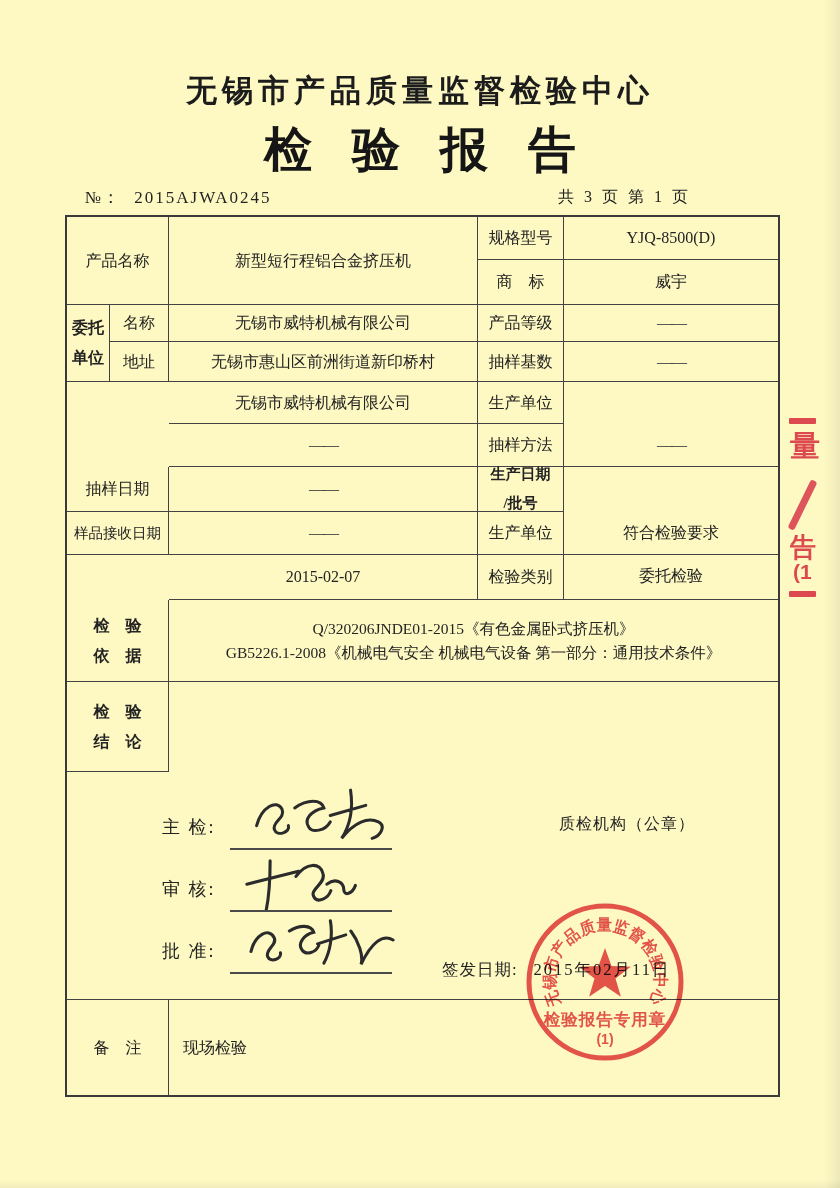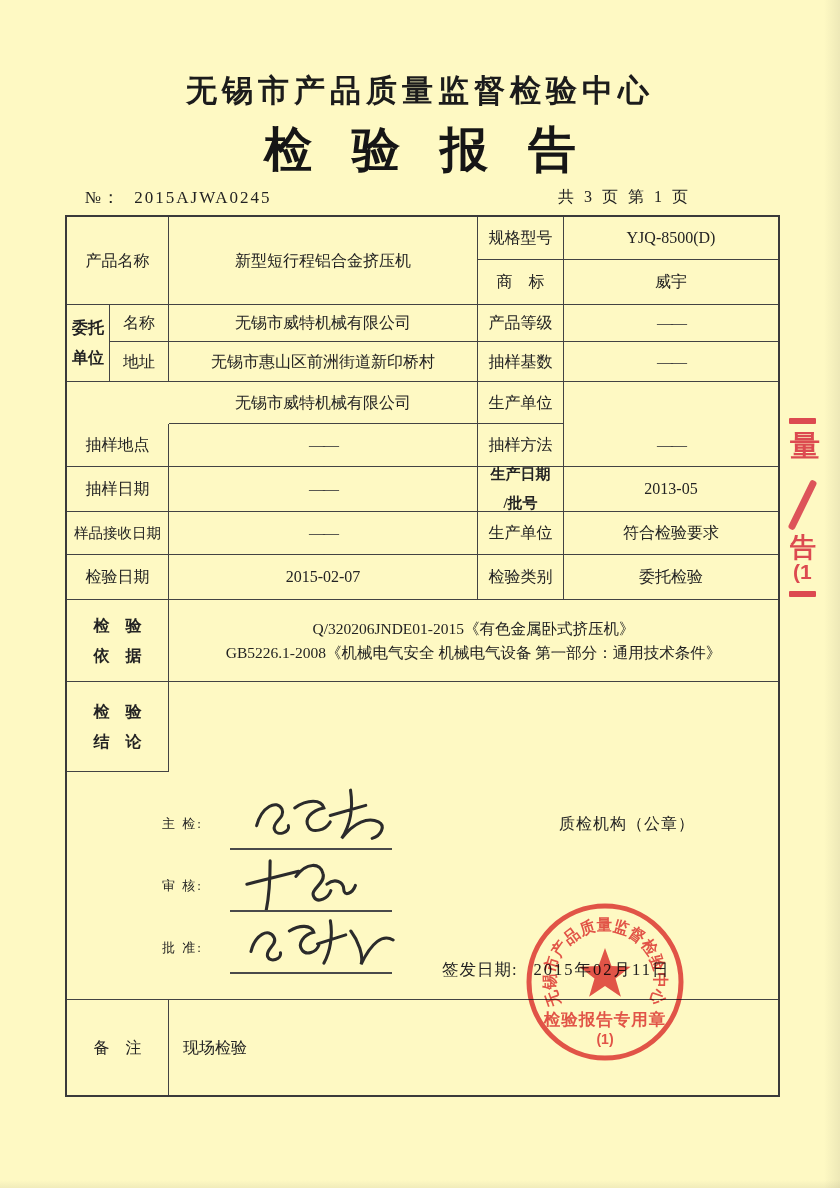--- a/index.html
+++ b/index.html
@@ -23,21 +23,21 @@
   .cell.nb{border-bottom:none;}
   .cell.small{font-size:14.5px;}
   .twoline{display:flex;flex-direction:column;align-items:center;gap:10px;font-weight:bold;}
   .dash{letter-spacing:-2px;color:#3d3d3d;}
   .basis-lines{display:flex;flex-direction:column;gap:4px;font-size:15.5px;}
   .concl{display:block;width:100%;height:100%;padding:24px 20px 0 16px;box-sizing:border-box;
          text-align:left;font-size:16.5px;line-height:1.65;}
   .concl p{margin:0;text-indent:2em;}
 
   .sigline{position:absolute;height:2px;background:#4a4a4a;}
-  .siglabel{position:absolute;font-size:13px;letter-spacing:2px;}
+  .siglabel{position:absolute;font-size:18px;letter-spacing:2px;}
   .sig-svg{position:absolute;}
   .sig-svg path{fill:none;stroke:#2b2b2b;stroke-width:2.4;stroke-linecap:round;}
   .seal-note{position:absolute;font-size:16px;letter-spacing:1px;}
   .issue{position:absolute;font-size:16.5px;letter-spacing:1px;}
   .issue .dt{margin-left:16px;letter-spacing:2px;}
 
   .stamp{left:515px;top:892px;width:180px;height:180px;mix-blend-mode:multiply;opacity:.92;z-index:6;}
   .stamp text{font-family:"Liberation Sans","DejaVu Sans",sans-serif;font-weight:bold;}
 
   .margin-marks{color:#dc4a50;z-index:5;}
@@ -85,44 +85,41 @@
     <div class="cell nr dash" style="left:497px;top:88px;width:214px;height:37px;">——</div>
 
     <div class="cell" style="left:43px;top:125px;width:59px;height:40px;">地址</div>
     <div class="cell" style="left:102px;top:125px;width:309px;height:40px;">无锡市惠山区前洲街道新印桥村</div>
     <div class="cell" style="left:411px;top:125px;width:86px;height:40px;">抽样基数</div>
     <div class="cell nr dash" style="left:497px;top:125px;width:214px;height:40px;">——</div>
 
     <div class="cell" style="left:102px;top:165px;width:309px;height:42px;">无锡市威特机械有限公司</div>
     <div class="cell" style="left:411px;top:165px;width:86px;height:42px;">生产单位</div>
 
-    <div class="cell" style="left:0;top:207px;width:102px;height:43px;">抽样地点</div>
     <div class="cell dash" style="left:102px;top:207px;width:309px;height:43px;">——</div>
     <div class="cell" style="left:411px;top:207px;width:86px;height:43px;">抽样方法</div>
     <div class="cell nr dash" style="left:497px;top:207px;width:214px;height:43px;">——</div>
 
     <div class="cell" style="left:0;top:250px;width:102px;height:45px;">抽样日期</div>
     <div class="cell dash" style="left:102px;top:250px;width:309px;height:45px;">——</div>
     <div class="cell" style="left:411px;top:250px;width:86px;height:45px;">
       <span class="twoline" style="font-size:15px;">
         <span>生产日期</span>
         <span>/批号</span>
       </span>
     </div>
-    <div class="cell nr" style="left:497px;top:250px;width:214px;height:45px;">2013-05</div>
 
     <div class="cell small" style="left:0;top:295px;width:102px;height:43px;">样品接收日期</div>
     <div class="cell dash" style="left:102px;top:295px;width:309px;height:43px;">——</div>
     <div class="cell" style="left:411px;top:295px;width:86px;height:43px;">生产单位</div>
     <div class="cell nr" style="left:497px;top:295px;width:214px;height:43px;">符合检验要求</div>
 
-    <div class="cell" style="left:0;top:338px;width:102px;height:45px;">检验日期</div>
     <div class="cell" style="left:102px;top:338px;width:309px;height:45px;text-align:right;">2015-02-07</div>
     <div class="cell" style="left:411px;top:338px;width:86px;height:45px;">检验类别</div>
-    <div class="cell nr" style="left:497px;top:338px;width:214px;height:45px;">委托检验</div>
+    <div class="cell nr" style="left:497px;top:338px;width:214px;height:45px;font-family:Liberation Mono, monospace;">委托检验</div>
 
     <div class="cell" style="left:0;top:383px;width:102px;height:82px;">
       <span class="twoline">
         <span>检　验</span>
         <span>依　据</span>
       </span>
     </div>
     <div class="cell nr" style="left:102px;top:383px;width:609px;height:82px;">
       <span class="basis-lines">
         <span>Q/320206JNDE01-2015《有色金属卧式挤压机》</span>

